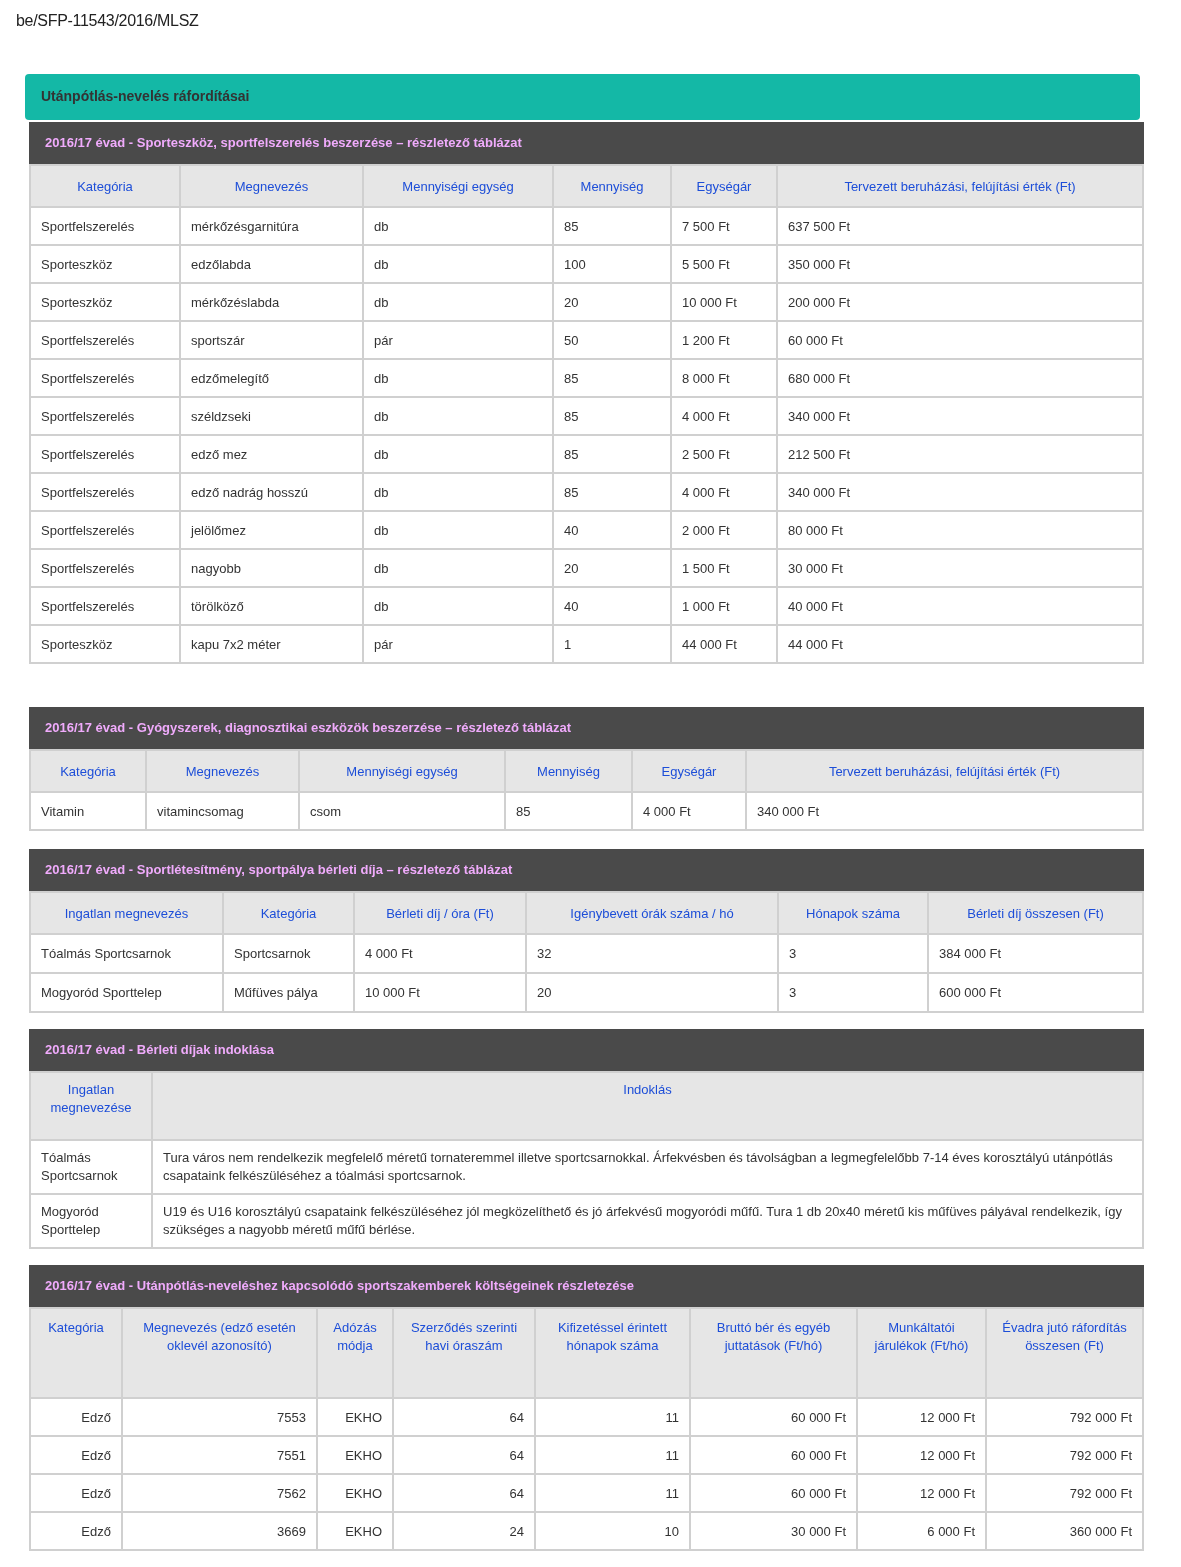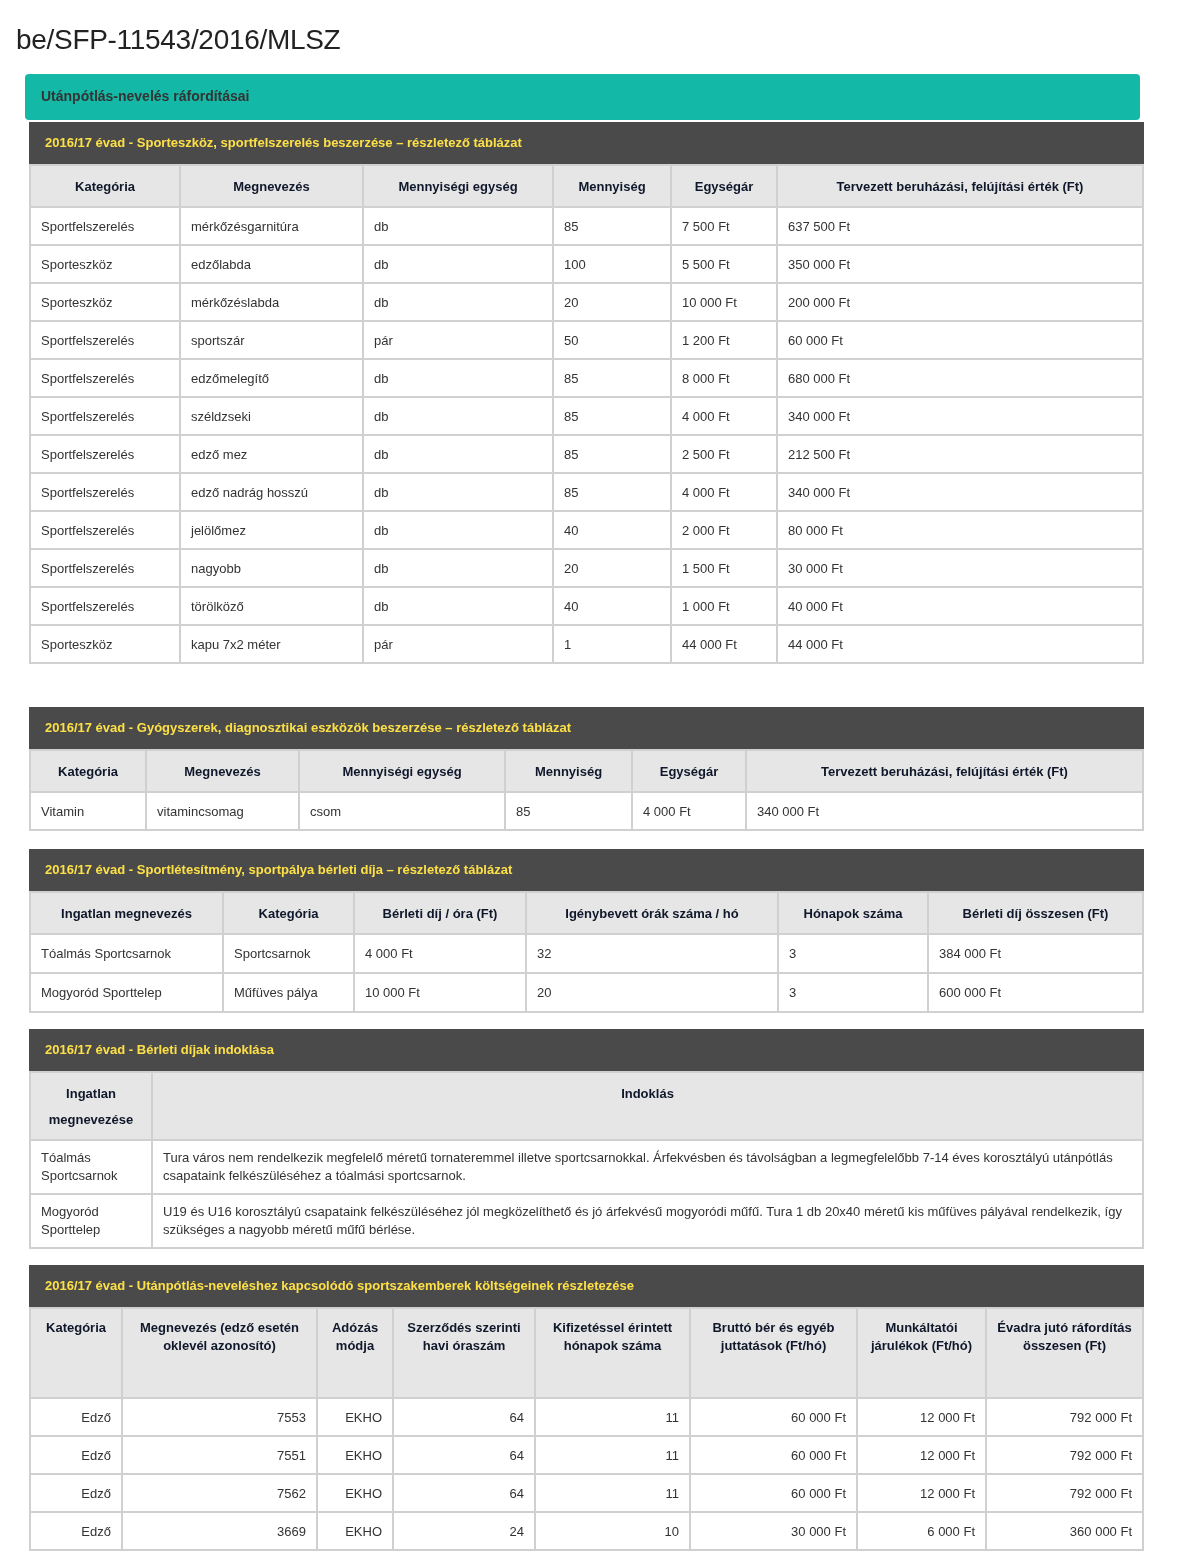--- a/index.html
+++ b/index.html
@@ -1,58 +1,58 @@
 <!DOCTYPE html>
 <html><head>
 <meta charset="utf-8">
 <style>
   html, body { margin: 0; padding: 0; background: #ffffff; }
   body {
     width: 1181px; height: 1567px; position: relative; overflow: hidden;
     font-family: "Liberation Sans", sans-serif; color: #333333;
   }
   .doc-ref {
-    position: absolute; left: 16px; top: 24px;
-    font-size: 28px; color: #222222; letter-spacing: -0.3px; text-align: right;
+    position: absolute; left: 16px; top: 12px;
+    font-size: 16px; color: #222222; letter-spacing: -0.3px; text-align: right;
   }
   .section-box {
     position: absolute; left: 25px; top: 74px; width: 1115px; height: 46px;
     background: #14b8a6; border-radius: 4px;
   }
   .section-title {
     position: absolute; left: 16px; top: 14px;
     font-size: 14px; font-weight: bold; color: #333333;
   }
   .tbl-block { position: absolute; left: 29px; width: 1115px; }
   .tbl-head {
-    background: #4a4a4a; color: #fde047; font-weight: bold;
+    background: #4a4a4a; color: #f0abfc; font-weight: bold;
     font-size: 13px; height: 42px; line-height: 42px; padding-left: 16px;
     box-sizing: border-box;
   }
   table {
     border-collapse: collapse; width: 100%; table-layout: fixed;
     font-size: 13px;
   }
   th {
-    background: #e6e6e6; color: #0f172a; font-weight: bold;
+    background: #e6e6e6; color: #1d4ed8; font-weight: normal;
     border: 2px solid #d0d0d0; text-align: center; padding: 0 10px;
     font-size: 13px;
   }
   td {
     border: 2px solid #d0d0d0; padding: 0 10px; color: #333333;
     background: #ffffff; text-align: left; white-space: nowrap;
   }
   td.wrap { white-space: normal; line-height: 18px; }
   #t1 th { height: 40px; }
   #t1 td { height: 36px; }
   #t2 th { height: 40px; }
   #t2 td { height: 36px; }
   #t3 th { height: 40px; }
   #t3 td { height: 37px; }
-  #t4 th { height: 58px; vertical-align: top; padding-top: 8px; line-height: 26px; }
+  #t4 th { height: 58px; vertical-align: top; padding-top: 8px; line-height: 18px; }
   #t4 td { height: 52px; }
   #t5 th { height: 78px; vertical-align: top; padding-top: 10px; line-height: 18px; }
   #t5 td { height: 36px; text-align: right; }
 </style>
 </head>
 <body>
 
 <div class="doc-ref">be/SFP-11543/2016/MLSZ</div>
 
 <div class="section-box">

